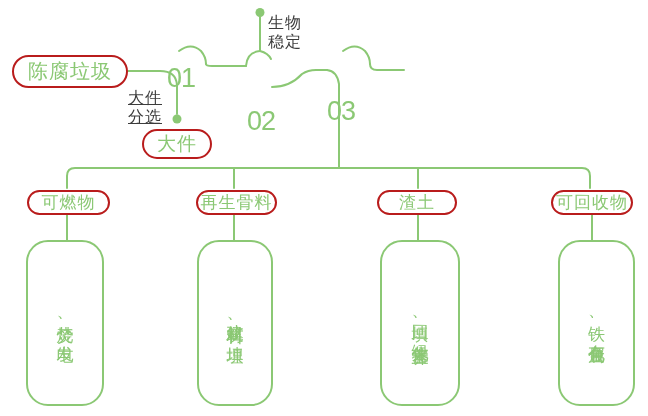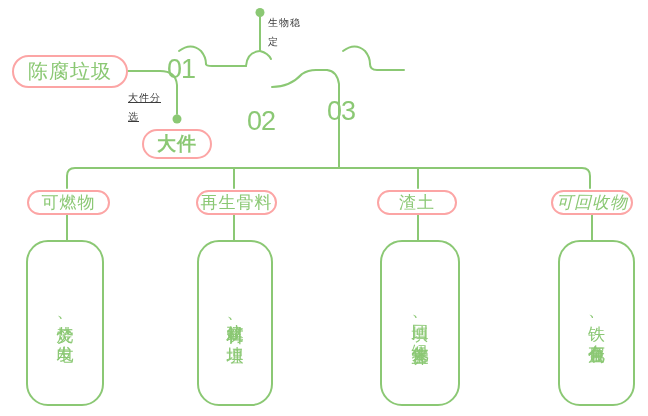--- a/index.html
+++ b/index.html
@@ -5,40 +5,40 @@
   html, body { margin: 0; padding: 0; background: #ffffff; }
   body { width: 648px; height: 416px; position: relative; overflow: hidden;
          font-family: "Liberation Sans", "DejaVu Sans", sans-serif; }
 
   .canvas { position: absolute; inset: 0; width: 648px; height: 416px; }
 
   svg.lines { position: absolute; left: 0; top: 0; }
 
   
   .pill { position: absolute; box-sizing: border-box;
-          border: 2px solid #fca5a5; border-radius: 20px;
+          border: 2px solid #b91c1c; border-radius: 20px;
           display: flex; align-items: center; justify-content: center;
           color: #8BC874; background: #ffffff; font-weight: 500;
           letter-spacing: 1px; white-space: nowrap; }
   .pill.source       { left: 12px;  top: 55px;  width: 116px; height: 33px; font-size: 20px; }
-  .pill.bulky-output { left: 142px; top: 129px; width: 70px;  height: 30px; font-size: 19px; font-weight: bold; }
+  .pill.bulky-output { left: 142px; top: 129px; width: 70px;  height: 30px; font-size: 19px; }
   .pill.cat-0 { left: 27px;  top: 190px; width: 83px; height: 25px; font-size: 17px; border-radius: 13px; }
   .pill.cat-1 { left: 196px; top: 190px; width: 81px; height: 25px; font-size: 17px; border-radius: 13px; }
   .pill.cat-2 { left: 377px; top: 190px; width: 80px; height: 25px; font-size: 17px; border-radius: 13px; justify-content: center; }
-  .pill.cat-3 { left: 551px; top: 190px; width: 82px; height: 25px; font-size: 17px; border-radius: 13px; font-style: italic; }
+  .pill.cat-3 { left: 551px; top: 190px; width: 82px; height: 25px; font-size: 17px; border-radius: 13px; }
 
   
   .num { position: absolute; color: #8BC874; font-size: 27px; line-height: 21px;
          letter-spacing: -1px; font-weight: 400; }
-  .num.n1 { left: 167px; top: 59px; }
+  .num.n1 { left: 167px; top: 68px; }
   .num.n2 { left: 247px; top: 63px; margin-top: 48px; }
   .num.n3 { left: 327px; top: 60px; margin-top: 41px; }
 
   
-  .lbl { position: absolute; width: 37px; color: #3C3C3C; font-size: 10px;
+  .lbl { position: absolute; width: 37px; color: #3C3C3C; font-size: 16px;
          line-height: 19px; font-weight: 500; letter-spacing: 1px;
          word-break: break-all; }
   .lbl.bio   { left: 268px; top: 13px; }
   .lbl.bulky { left: 128px; top: 88px; text-decoration: underline; }
   .lbl.mech  { left: 352px; top: 88px; }
 
   
   .rbox { position: absolute; top: 240px; height: 166px; box-sizing: border-box;
           border: 2px solid #8BC874; border-radius: 22px; background: #ffffff;
           display: flex; align-items: center; justify-content: center; }

